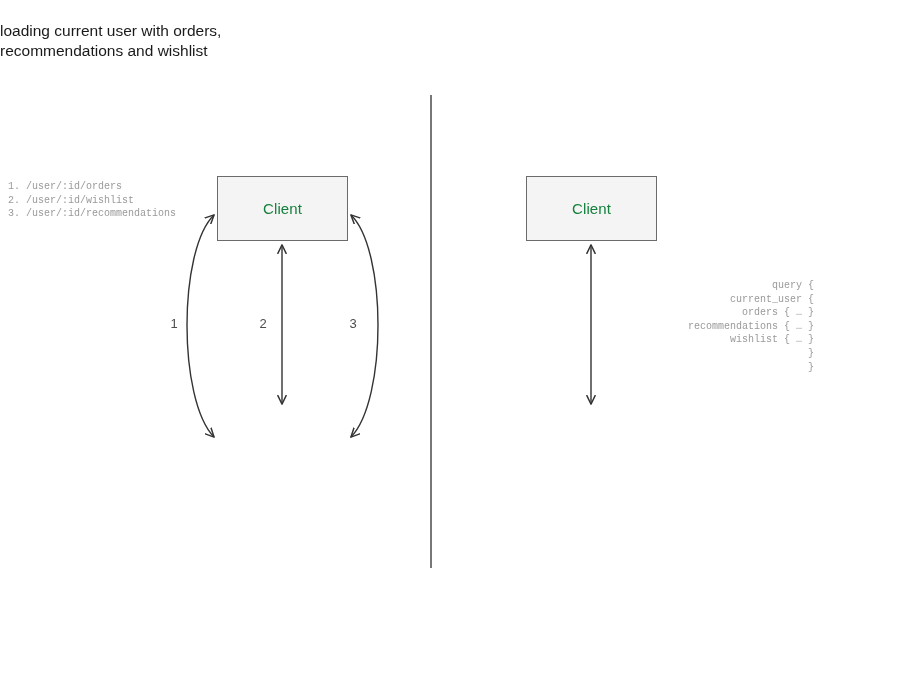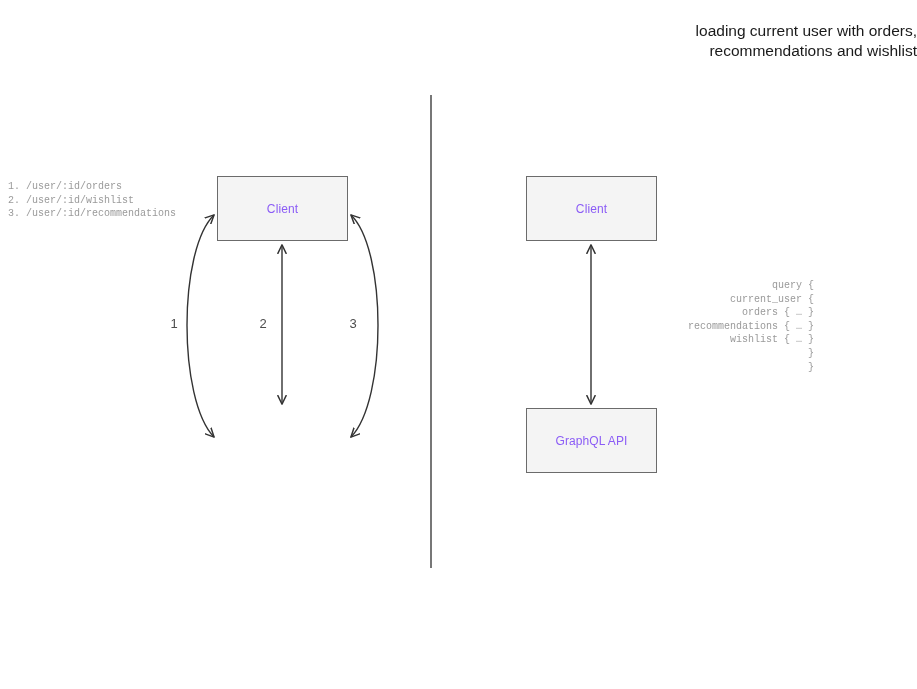--- a/index.html
+++ b/index.html
@@ -20,21 +20,21 @@
     background: #ffffff;
     overflow: hidden;
   }
 
   
   .diagram-title {
     position: absolute;
     left: 0;
     top: 21px;
     width: 917px;
-    text-align: right;
+    text-align: left;
     font-size: 15.5px;
     line-height: 20px;
     color: #1a1a1a;
     white-space: pre-line;
   }
 
   
   #drawing {
     position: absolute;
     left: 0;
@@ -47,22 +47,22 @@
   .node {
     position: absolute;
     box-sizing: border-box;
     background: #f4f4f4;
     border: 1.4px solid #6b6b6b;
     display: flex;
     align-items: center;
     justify-content: center;
   }
   .node-label {
-    font-size: 12px;
-    color: #8b5cf6;
+    font-size: 15px;
+    color: #15803d;
     letter-spacing: 0.1px;
   }
 
   #node-client-rest   { left: 217px; top: 176px; width: 131px; height: 65px; }
   #node-rest-api      { left: 217px; top: 408px; width: 131px; height: 65px; }
   #node-client-gql    { left: 526px; top: 176px; width: 131px; height: 65px; }
   #node-graphql-api   { left: 526px; top: 408px; width: 131px; height: 65px; }
 
   
   .edge-number {
@@ -124,23 +124,20 @@
   <div class="edge-number" id="edge-number-3">3</div>
 
   <div class="code-block" id="rest-endpoints">1. /user/:id/orders
 2. /user/:id/wishlist
 3. /user/:id/recommendations</div>
 
   <div class="node" id="node-client-gql">
     <span class="node-label">Client</span>
   </div>
 
-  <div class="node" id="node-graphql-api">
-    <span class="node-label">GraphQL API</span>
-  </div>
 
   <div class="code-block" id="graphql-query">query {
   current_user {
     orders { … }
     recommendations { … }
     wishlist { … }
   }
 }</div>
 
 </div>

